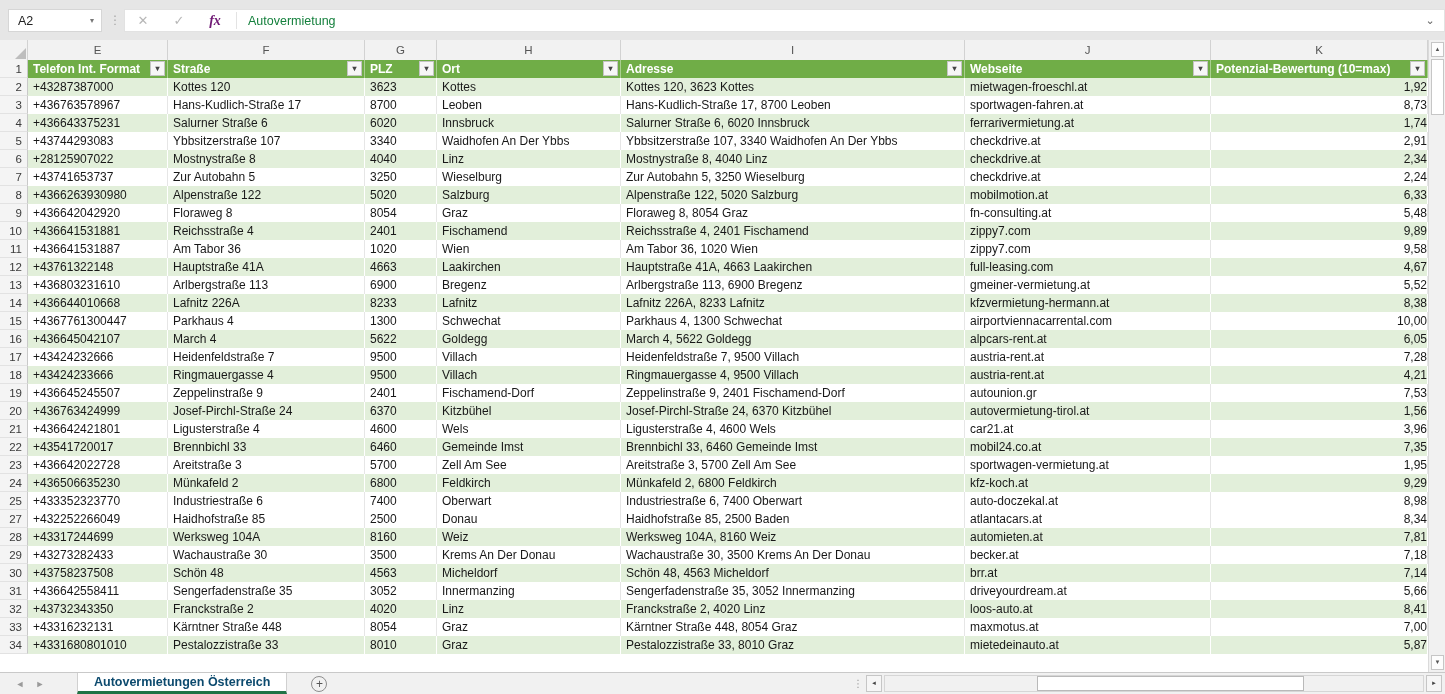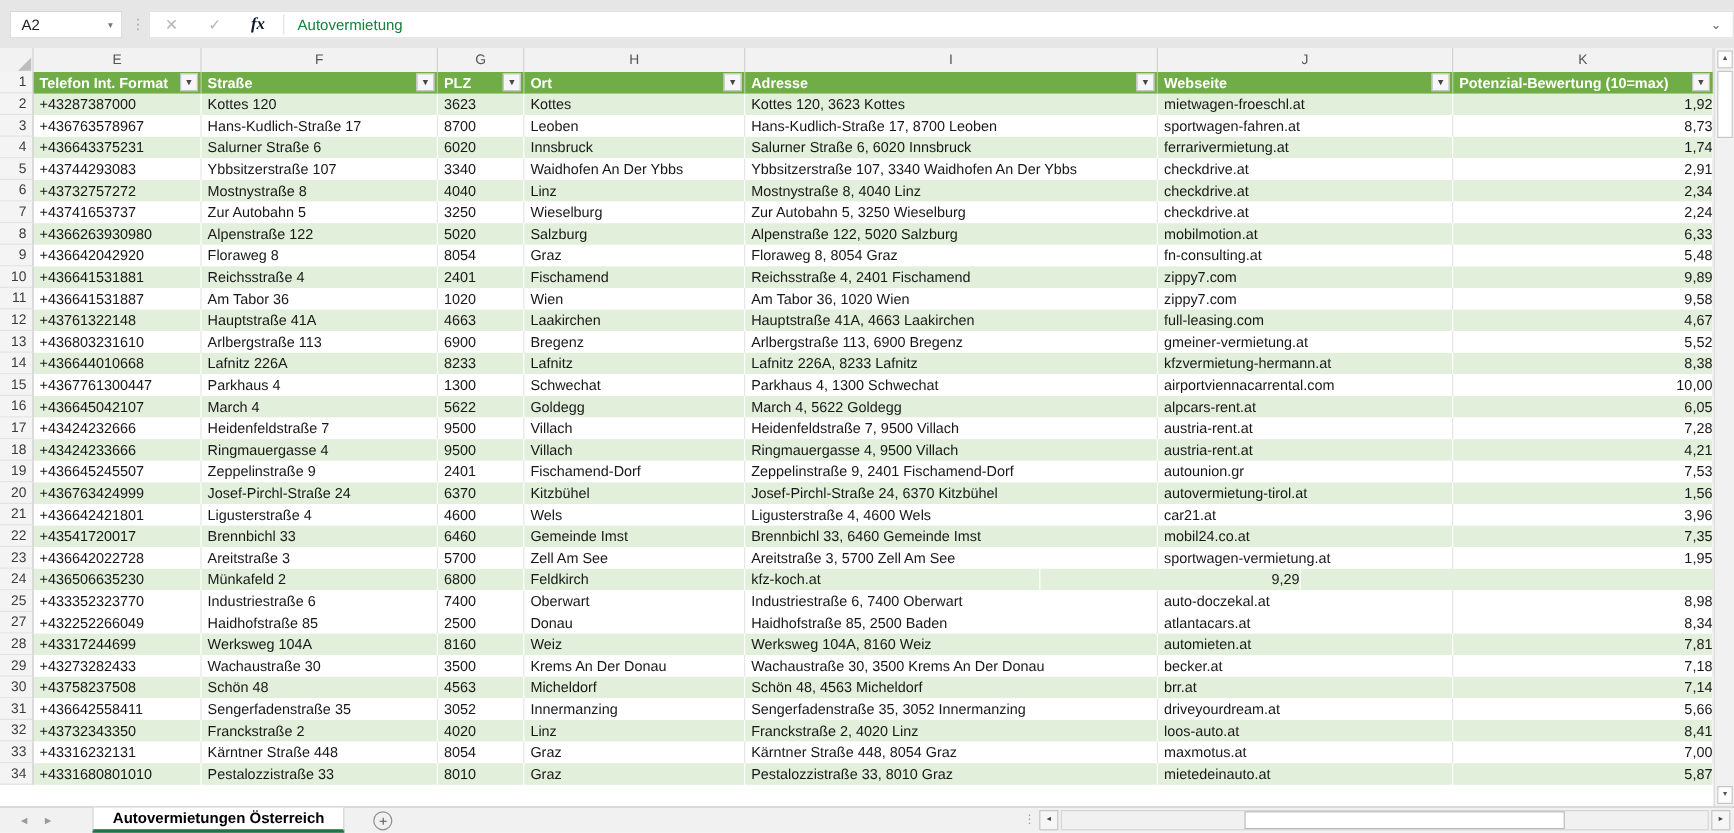--- a/index.html
+++ b/index.html
@@ -10,21 +10,21 @@
   }
   
   .topbar{position:absolute;left:0;top:0;width:1445px;height:40px;background:#e6e6e6;}
   .namebox{position:absolute;left:8px;top:9px;width:94px;height:23px;background:#fff;border:1px solid #d6d6d6;
     box-sizing:border-box;display:flex;align-items:center;padding-left:9px;font-size:12.5px;color:#222}
   .nb-arrow{position:absolute;right:7px;top:7px;font-size:8px;color:#777;line-height:8px}
   .fgrip{position:absolute;left:109px;top:12px;color:#a7a7a7;font-size:12px;line-height:16px}
   .fstrip{position:absolute;left:124px;top:9px;right:0;height:23px;background:#fff;border:1px solid #e2e2e2;
     box-sizing:border-box;display:flex;align-items:center}
   .fbtn{width:36px;text-align:center;font-size:13px;color:#b7b7b7}
-  .fbtn.fx{color:#0f172a;font-family:"Liberation Serif",serif;font-style:italic;font-weight:bold;font-size:14px}
+  .fbtn.fx{color:#701a75;font-family:"Liberation Serif",serif;font-style:italic;font-weight:bold;font-size:14px}
   .fdiv{width:1px;height:17px;background:#e3e3e3;margin:0 3px}
   .ftext{flex:1;font-size:12.5px;color:#15803d;padding-left:8px;white-space:nowrap;overflow:hidden}
   .fexpand{width:28px;text-align:center;color:#666;font-size:11px}
   
   .colletters{position:absolute;left:0;top:40px;width:1428px;height:20px;background:#f2f2f2;display:flex}
   .corner{width:28px;height:20px;position:relative;background:#f2f2f2;border-right:1px solid #d2d2d2;box-sizing:border-box}
   .tri{position:absolute;right:1px;bottom:1px;width:0;height:0;border-left:11px solid transparent;border-bottom:11px solid #bdbdbd}
   .letter{height:20px;line-height:20px;text-align:center;font-size:11.5px;color:#555;
     border-right:1px solid #d2d2d2;box-sizing:border-box}
   
@@ -52,21 +52,21 @@
     box-sizing:border-box;font-size:6px;color:#555;text-align:center;line-height:13px}
   .vs-up{top:2px}.vs-down{bottom:2px}
   .vs-thumb{position:absolute;left:2px;top:19px;width:13px;height:56px;background:#fff;border:1px solid #c6c6c6;box-sizing:border-box}
   
   .tabbar{position:absolute;left:0;top:672px;width:1445px;height:22px;background:#f1f1f1;
     border-top:1px solid #c9c9c9;box-sizing:border-box;display:flex;align-items:center}
   .nav{color:#9a9a9a;font-size:9px;width:20px;text-align:center}
   .nav.first{margin-left:10px}
   .sheettab{height:21px;background:#fff;border-left:1px solid #d0d0d0;border-right:1px solid #d0d0d0;
     border-bottom:3px solid #217346;box-sizing:border-box;display:flex;align-items:center;
-    padding:0 16px;margin-left:27px;font-size:12.5px;font-weight:bold;color:#000000;white-space:nowrap}
+    padding:0 16px;margin-left:27px;font-size:12.5px;font-weight:bold;color:#0c4a6e;white-space:nowrap}
   .addsheet{width:16px;height:16px;border:1px solid #8d8d8d;border-radius:50%;color:#555;font-size:12px;
     line-height:14px;text-align:center;margin-left:24px;box-sizing:border-box}
   .hregion{position:absolute;left:850px;right:3px;top:674px;height:18px;display:flex;align-items:center}
   .hgrip{color:#9a9a9a;font-size:10px;width:16px;text-align:center}
   .hs-btn{width:16px;height:17px;background:#f6f6f6;border:1px solid #c6c6c6;box-sizing:border-box;
     font-size:6px;color:#444;text-align:center;line-height:15px}
   .hs-track{position:relative;flex:1;height:17px;background:#f1f1f1;border:1px solid #d6d6d6;box-sizing:border-box;margin:0 2px}
   .hs-thumb{position:absolute;left:152px;top:0;width:267px;height:15px;background:#fff;border:1px solid #b9b9b9;box-sizing:border-box}
 </style>
 </head>
@@ -149,21 +149,21 @@
       <div class="cell col-0">+43744293083</div>
       <div class="cell col-1">Ybbsitzerstraße 107</div>
       <div class="cell col-2">3340</div>
       <div class="cell col-3">Waidhofen An Der Ybbs</div>
       <div class="cell col-4">Ybbsitzerstraße 107, 3340 Waidhofen An Der Ybbs</div>
       <div class="cell col-5">checkdrive.at</div>
       <div class="cell col-6 center">2,91</div>
     </div>
     <div class="row band">
       <div class="rownum">6</div>
-      <div class="cell col-0">+43732757272</div>
+      <div class="cell col-0">+28125907022</div>
       <div class="cell col-1">Mostnystraße 8</div>
       <div class="cell col-2">4040</div>
       <div class="cell col-3">Linz</div>
       <div class="cell col-4">Mostnystraße 8, 4040 Linz</div>
       <div class="cell col-5">checkdrive.at</div>
       <div class="cell col-6 center">2,34</div>
     </div>
     <div class="row plain">
       <div class="rownum">7</div>
       <div class="cell col-0">+43741653737</div>
@@ -333,20 +333,21 @@
       <div class="cell col-4">Areitstraße 3, 5700 Zell Am See</div>
       <div class="cell col-5">sportwagen-vermietung.at</div>
       <div class="cell col-6 center">1,95</div>
     </div>
     <div class="row band">
       <div class="rownum">24</div>
       <div class="cell col-0">+436506635230</div>
       <div class="cell col-1">Münkafeld 2</div>
       <div class="cell col-2">6800</div>
       <div class="cell col-3">Feldkirch</div>
+      <div class="cell col-4">Münkafeld 2, 6800 Feldkirch</div>
       <div class="cell col-5">kfz-koch.at</div>
       <div class="cell col-6 center">9,29</div>
     </div>
     <div class="row plain">
       <div class="rownum">25</div>
       <div class="cell col-0">+433352323770</div>
       <div class="cell col-1">Industriestraße 6</div>
       <div class="cell col-2">7400</div>
       <div class="cell col-3">Oberwart</div>
       <div class="cell col-4">Industriestraße 6, 7400 Oberwart</div>

